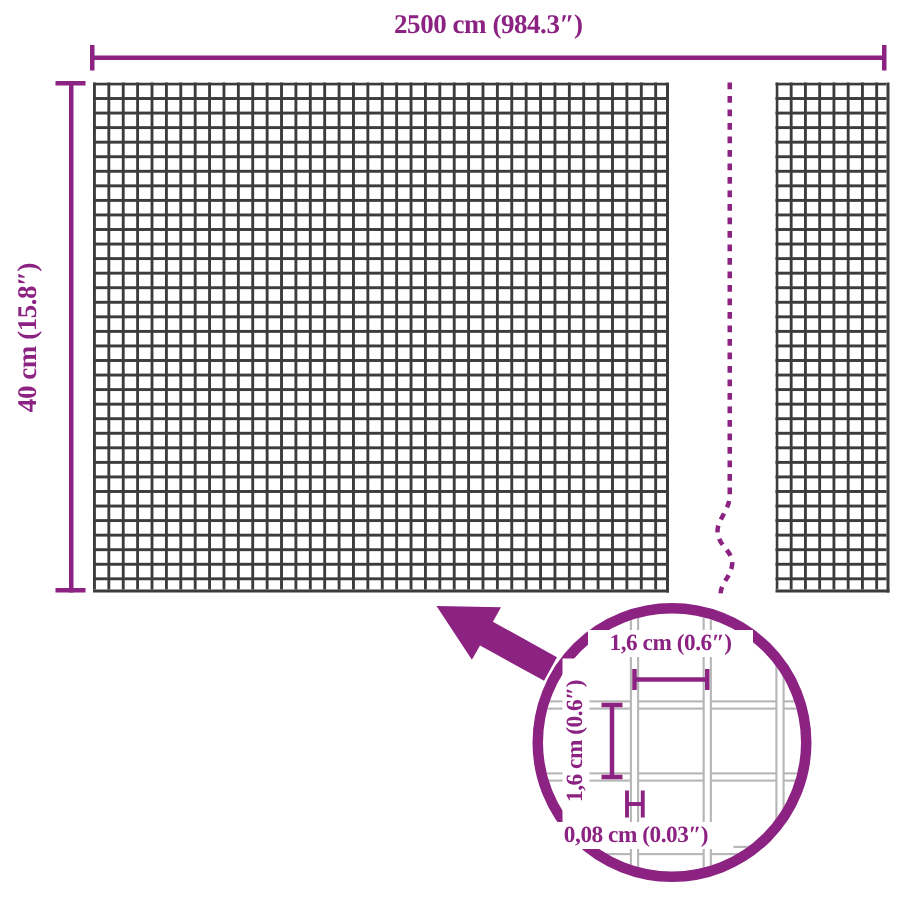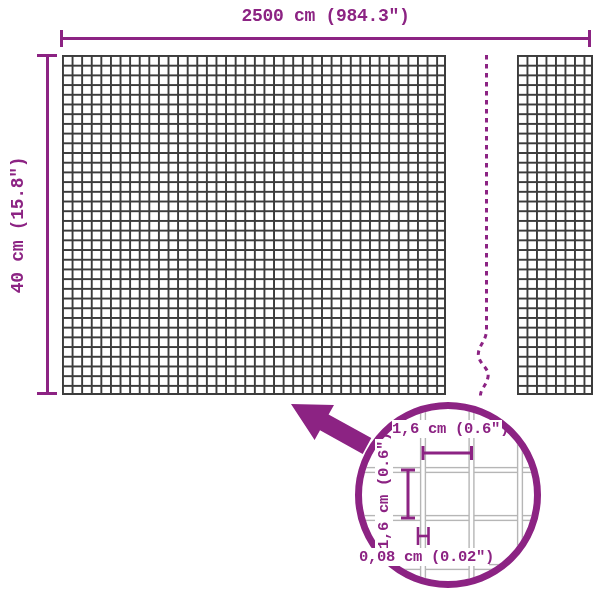--- a/index.html
+++ b/index.html
@@ -2,21 +2,21 @@
 <html><head>
 <meta charset="utf-8">
 <style>
   html, body { margin: 0; padding: 0; background: #ffffff; }
   #stage {
     position: relative;
     width: 600px;
     height: 600px;
     background: #ffffff;
     overflow: hidden;
-    font-family: Liberation Mono, monospace;
+    font-family: Liberation Serif, serif;
   }
   :root {
     --accent: #8c2383;
     --mesh: #3c3c3c;
     --wire: #b6b6b6;
   }
   .abs { position: absolute; }
 
   
   .dim-line-h { background: var(--accent); height: 2.5px; }
@@ -120,15 +120,15 @@
         <line x1="418" y1="536" x2="428.5" y2="536"></line>
       </g>
       <circle cx="448" cy="495" r="89.5" fill="none" stroke="#8c2383" stroke-width="7"></circle>
     </g>
 
     <polygon fill="#8c2383" points="291,404 334,404.9 328.6,414.5 371.3,438.1 362.7,453.9 320,430.3 314.6,439.9"></polygon>
   </svg>
 
   <div class="abs detail-label" style="left:392px; top:420px; width:110px;">1,6 cm (0.6″)</div>
   <div class="abs detail-label rot" style="left:329px; top:485px; width:110px; height:18px;">1,6 cm (0.6″)</div>
-  <div class="abs detail-label" style="left:359px; top:548px; width:130px;">0,08 cm (0.02″)</div>
+  <div class="abs detail-label" style="left:359px; top:548px; width:130px;">0,08 cm (0.03″)</div>
 
 </div>
 
 </body></html>

